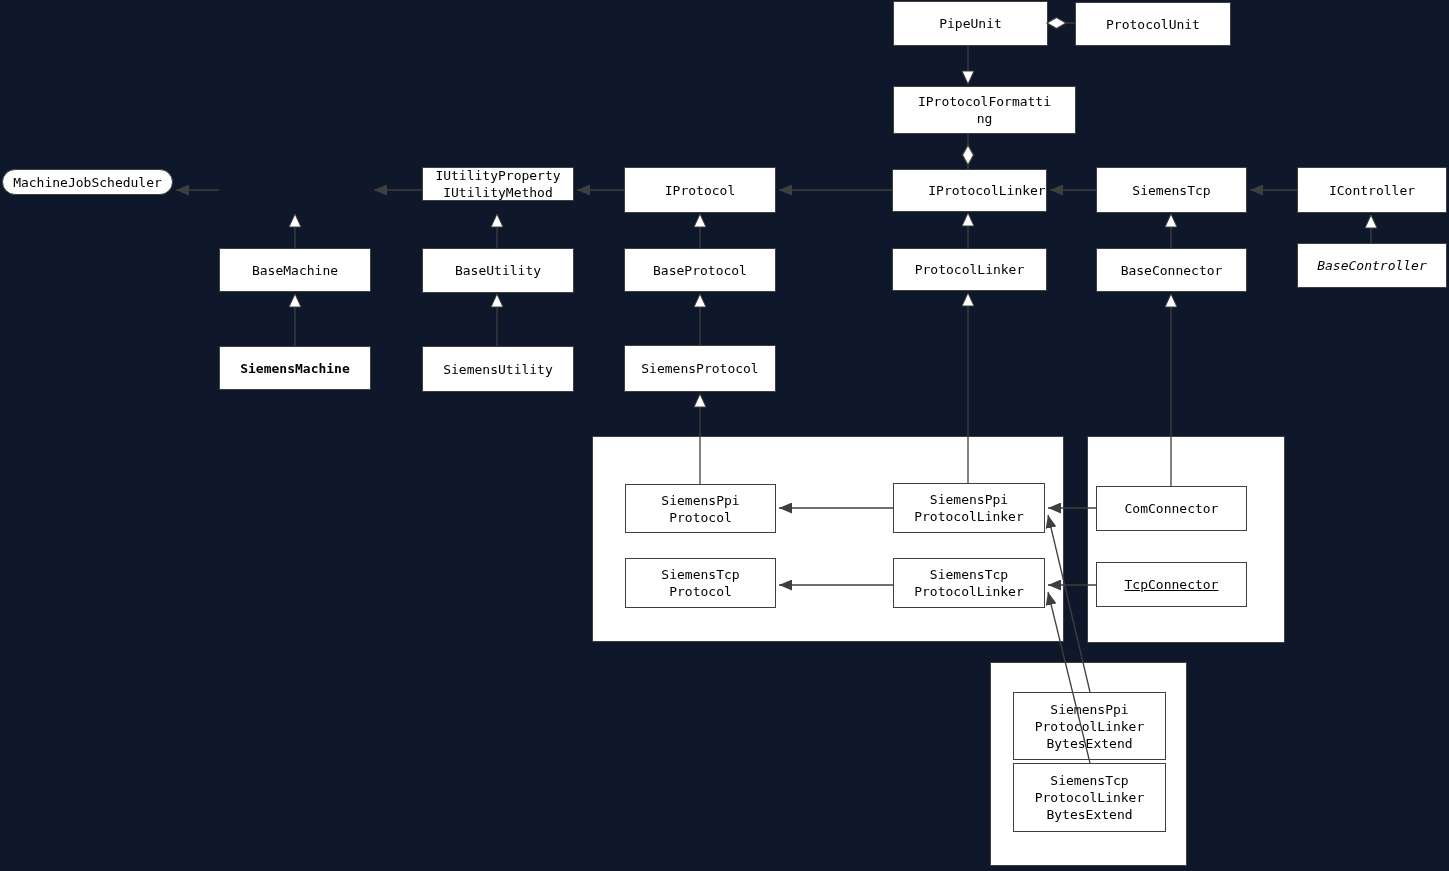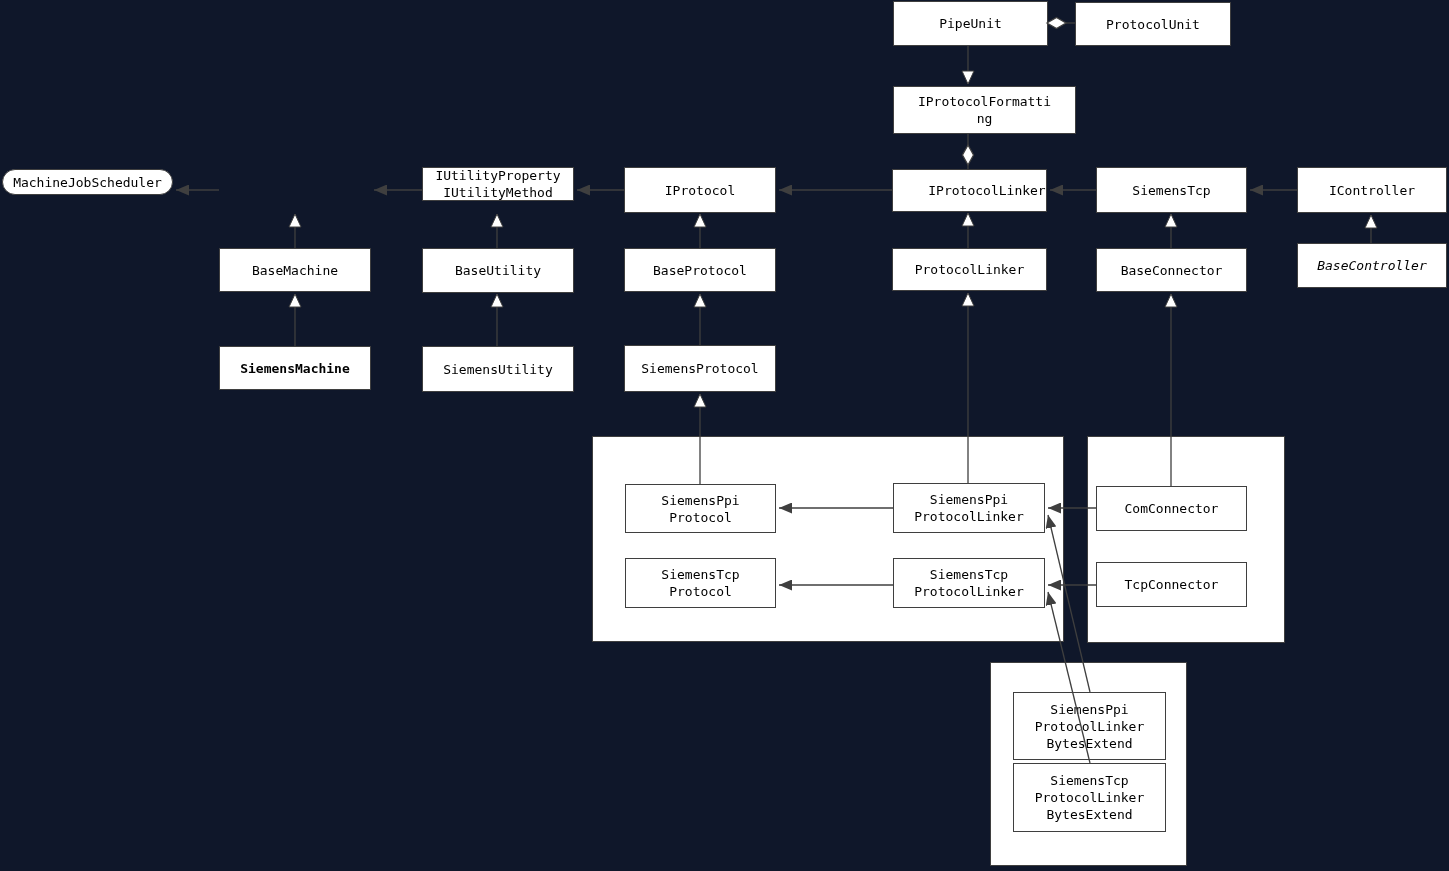--- a/index.html
+++ b/index.html
@@ -55,21 +55,21 @@
   <div class="node" style="left:625px;top:484px;width:151px;height:49px;">SiemensPpi
 Protocol</div>
   <div class="node" style="left:625px;top:558px;width:151px;height:50px;">SiemensTcp
 Protocol</div>
   <div class="node" style="left:893px;top:483px;width:152px;height:50px;">SiemensPpi
 ProtocolLinker</div>
   <div class="node" style="left:893px;top:558px;width:152px;height:50px;">SiemensTcp
 ProtocolLinker</div>
 
   <div class="node" style="left:1096px;top:486px;width:151px;height:45px;">ComConnector</div>
-  <div class="node" style="left:1096px;top:562px;width:151px;height:45px;">TcpConnector</div>
+  <div class="node" style="left:1096px;top:562px;width:151px;height:45px;text-decoration:underline;">TcpConnector</div>
 
   <div class="node" style="left:1013px;top:692px;width:153px;height:68px;">SiemensPpi
 ProtocolLinker
 BytesExtend</div>
   <div class="node" style="left:1013px;top:763px;width:153px;height:69px;">SiemensTcp
 ProtocolLinker
 BytesExtend</div>
 
   <svg class="wires" width="1449" height="871" viewBox="0 0 1449 871">
     <defs>

